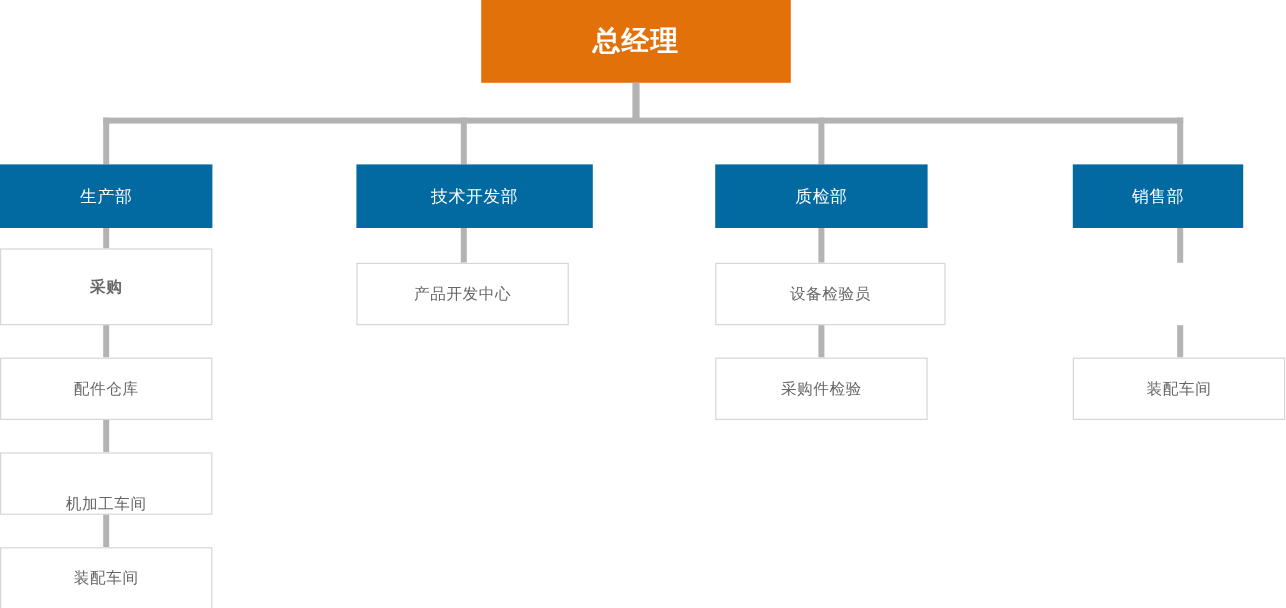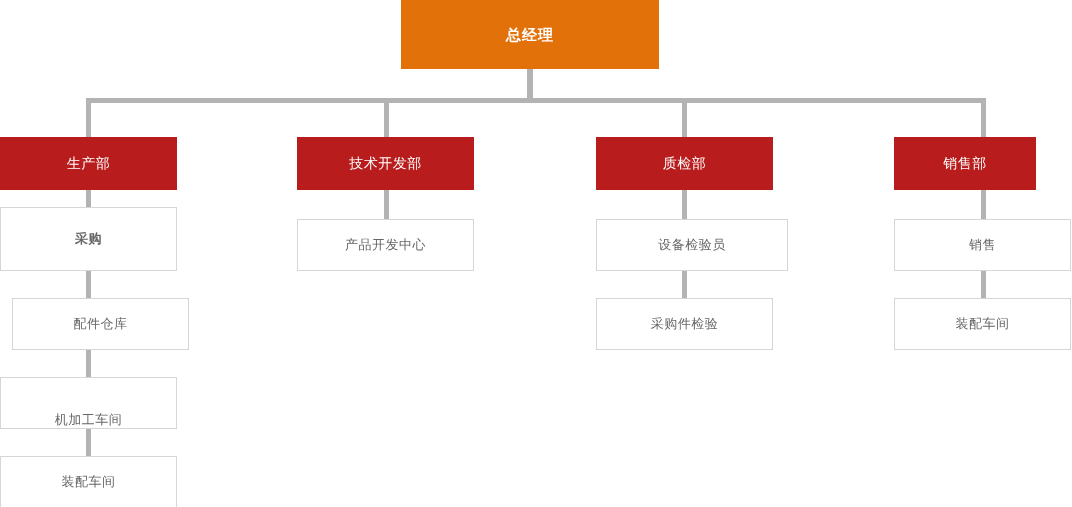--- a/index.html
+++ b/index.html
@@ -27,27 +27,27 @@
     display: flex;
     align-items: center;
     justify-content: center;
     text-align: center;
     line-height: 1.2;
   }
 
   .node-root {
     background: #e2710a;
     color: #ffffff;
-    font-size: 15px;
+    font-size: 23px;
     font-weight: bold;
     letter-spacing: 1px;
   }
 
   .node-dept {
-    background: #b91c1c;
+    background: #0369a1;
     color: #ffffff;
     font-size: 14px;
     font-weight: normal;
     letter-spacing: 0.5px;
     justify-content: center;
   }
 
   .node-sub {
     background: #ffffff;
     color: #666666;
@@ -86,35 +86,35 @@
   <div class="node node-dept" style="left:0px; top:137px; width:177px; height:53px;">
     <span>生产部</span>
   </div>
 
   <div class="conn conn-v" style="left:86px; top:190px; width:5px; height:29px;"></div>
   <div class="node node-sub" style="left:0px; top:207px; width:177px; height:64px;font-weight:bold;">
     <span>采购</span>
   </div>
 
   <div class="conn conn-v" style="left:86px; top:271px; width:5px; height:27px;"></div>
-  <div class="node node-sub" style="left:12px; top:298px; width:177px; height:52px;">
+  <div class="node node-sub" style="left:0px; top:298px; width:177px; height:52px;">
     <span>配件仓库</span>
   </div>
 
   <div class="conn conn-v" style="left:86px; top:350px; width:5px; height:27px;"></div>
   <div class="node node-sub" style="left:0px; top:377px; width:177px; height:52px;align-items:flex-end;">
     <span>机加工车间</span>
   </div>
 
   <div class="conn conn-v" style="left:86px; top:429px; width:5px; height:27px;"></div>
   <div class="node node-sub" style="left:0px; top:456px; width:177px; height:52px;">
     <span>装配车间</span>
   </div>
 
-  <div class="node node-dept" style="left:297px; top:137px; width:177px; height:53px;">
+  <div class="node node-dept" style="left:297px; top:137px; width:197px; height:53px;">
     <span>技术开发部</span>
   </div>
 
   <div class="conn conn-v" style="left:384px; top:190px; width:5px; height:29px;"></div>
   <div class="node node-sub" style="left:297px; top:219px; width:177px; height:52px;">
     <span>产品开发中心</span>
   </div>
 
   <div class="node node-dept" style="left:596px; top:137px; width:177px; height:53px;">
     <span>质检部</span>
@@ -128,22 +128,19 @@
   <div class="conn conn-v" style="left:682px; top:271px; width:5px; height:27px;"></div>
   <div class="node node-sub" style="left:596px; top:298px; width:177px; height:52px;">
     <span>采购件检验</span>
   </div>
 
   <div class="node node-dept" style="left:894px; top:137px; width:142px; height:53px;">
     <span>销售部</span>
   </div>
 
   <div class="conn conn-v" style="left:981px; top:190px; width:5px; height:29px;"></div>
-  <div class="node node-sub" style="left:894px; top:219px; width:177px; height:52px;">
-    <span>销售</span>
-  </div>
 
   <div class="conn conn-v" style="left:981px; top:271px; width:5px; height:27px;"></div>
   <div class="node node-sub" style="left:894px; top:298px; width:177px; height:52px;">
     <span>装配车间</span>
   </div>
 
 </div>
 
 </body></html>

